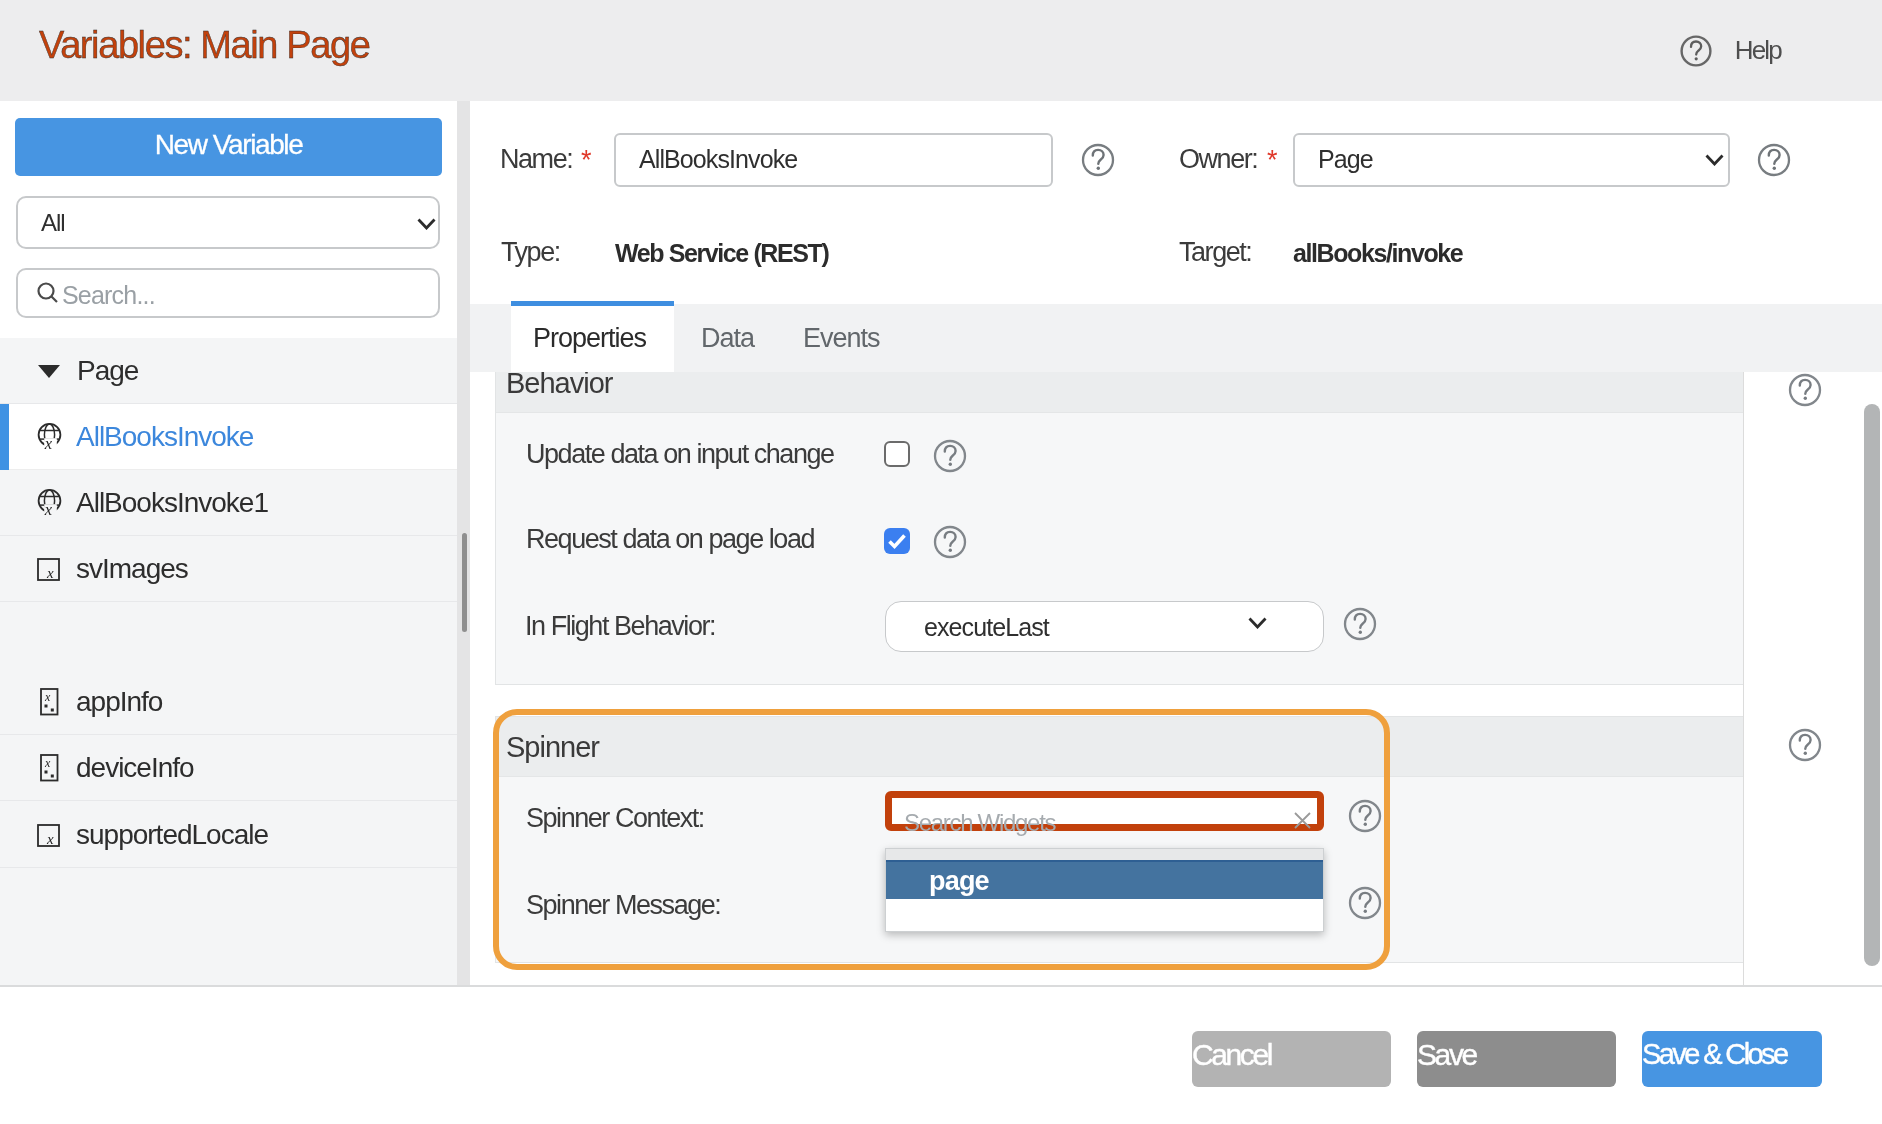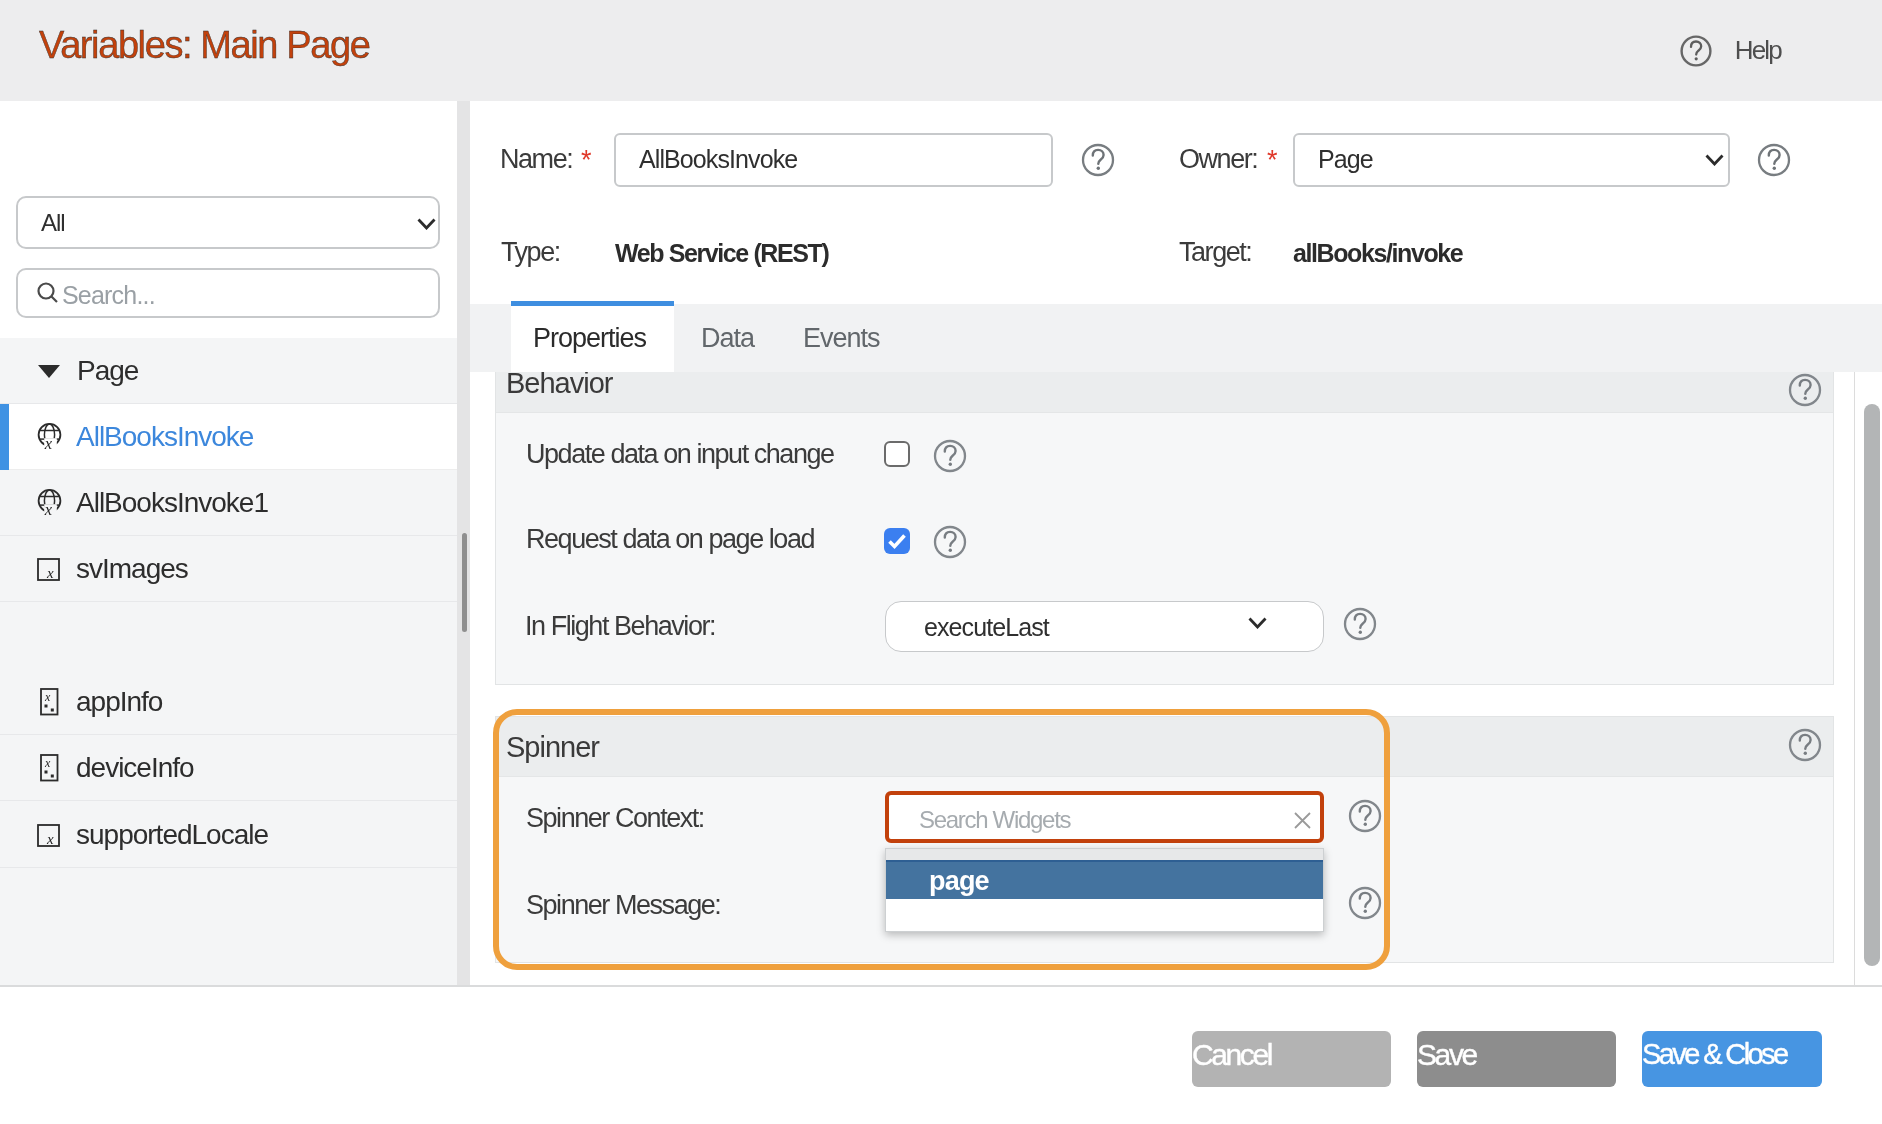--- a/index.html
+++ b/index.html
@@ -37,21 +37,21 @@
   .bold { font-weight:700; color:#2c2c2c; font-size:25px; letter-spacing:-1.4px; }
   .star { color:#e0392a; }
   .input { position:absolute; background:#fff; border:2px solid #c7c9cb; border-radius:6px; font-size:25px; letter-spacing:-0.9px; color:#2f2f2f; }
 
   
   .tabstrip { left:470px; top:304px; width:1412px; height:68px; background:#f1f2f3; }
   .tab-act { left:511px; top:301px; width:163px; height:71px; background:#fff; border-top:5px solid #3e8ee0; }
   .tabtxt { position:absolute; top:325px; font-size:27px; letter-spacing:-1px; line-height:1; }
 
   
-  .panel { left:470px; top:372px; width:1385px; height:613px; background:#fff; border-right:1px solid #dcdcdc; overflow:hidden; }
+  .panel { left:470px; top:372px; width:1274px; height:613px; background:#fff; border-right:1px solid #dcdcdc; overflow:hidden; }
   .card { position:absolute; left:25px; width:1339px; background:#f6f7f8; border:1px solid #e2e4e5; }
   .band { position:absolute; left:0; top:0; width:100%; background:#ebedee; border-bottom:1px solid #e4e6e7; }
   .bandtitle { position:absolute; left:10px; font-size:29px; letter-spacing:-1px; color:#3a3a3a; line-height:1; }
 
   .check { position:absolute; width:26px; height:26px; border:2.5px solid #6b6b6b; border-radius:6px; background:#fff; }
 
   
   .rhandle { left:1864px; top:404px; width:16px; height:562px; background:#b3b5b6; border-radius:8px; }
 
   
@@ -64,20 +64,21 @@
     <h1>Variables: Main Page</h1>
     <svg class="abs" style="left:1680px; top:35px;" width="32" height="32" viewBox="0 0 32 32">
       <circle cx="16" cy="16" r="14.4" fill="none" stroke="#676767" stroke-width="2.4"></circle>
       <path d="M11 11.9 C11 8.4 13.1 6.5 16 6.5 C19.1 6.5 21.2 8.5 21.2 11.2 C21.2 13.5 19.9 14.6 18.4 15.7 C17 16.8 16.2 17.7 16.2 19.6" fill="none" stroke="#5d5d5d" stroke-width="2.3" stroke-linecap="round"></path>
       <circle cx="16.2" cy="23.8" r="1.6" fill="#5d5d5d"></circle>
     </svg>
     <div class="help">Help</div>
   </div>
 
   <div class="abs sb">
+    <div class="nv">New Variable</div>
     <div class="sel allsel">All</div>
     <svg class="abs" style="left:417px; top:117px;" width="19" height="12" viewBox="0 0 19 12">
       <path d="M1.5 1.5 L9.5 10 L17.5 1.5" fill="none" stroke="#2c2c2c" stroke-width="2.8"></path>
     </svg>
     <div class="sel srch"></div>
     <svg class="abs" style="left:36px; top:180px;" width="24" height="24" viewBox="0 0 24 24">
       <circle cx="10" cy="10" r="7.5" fill="none" stroke="#4a4a4a" stroke-width="2.2"></circle>
       <line x1="15.5" y1="15.5" x2="21" y2="21" stroke="#4a4a4a" stroke-width="2.2"></line>
     </svg>
     <div class="abs" style="left:62px; font-size:25px; letter-spacing:-0.8px; color:#9aa0a5; line-height:1; top:182px;">Search...</div>
@@ -224,21 +225,21 @@
     <circle cx="17.3" cy="25.3" r="1.7" fill="#787d82"></circle>
   </svg>
 
   <svg class="qi" style="left:1788px; top:728px;" viewBox="0 0 34 34">
     <circle cx="17" cy="17" r="15" fill="none" stroke="#82878c" stroke-width="2.3"></circle>
     <path d="M11.8 12.6 C11.8 8.9 14 6.9 17.1 6.9 C20.4 6.9 22.6 9 22.6 11.9 C22.6 14.3 21.2 15.5 19.6 16.7 C18.1 17.9 17.3 18.8 17.3 20.8" fill="none" stroke="#787d82" stroke-width="2.4" stroke-linecap="round"></path>
     <circle cx="17.3" cy="25.3" r="1.7" fill="#787d82"></circle>
   </svg>
 
   <div class="label" style="left:526px; top:805px;">Spinner Context:</div>
-  <div class="input" style="left:885px; top:791px; width:439px; height:52px; line-height:52px; padding-left:30px; border:4px solid #c2410c; border-radius:6px; color:#a6abaf; font-size:24px; letter-spacing:-1.3px; line-height:50px;">Search Widgets</div>
+  <div class="input" style="left:885px; top:791px; width:439px; height:40px; line-height:52px; padding-left:12px; border:7px solid #c2410c; border-radius:6px; color:#a6abaf; font-size:24px; letter-spacing:-1.3px; line-height:50px;">Search Widgets</div>
   <svg class="abs" style="left:1294px; top:812px;" width="17" height="17" viewBox="0 0 17 17">
     <path d="M1 1 L16 16 M16 1 L1 16" stroke="#9a9a9a" stroke-width="1.8"></path>
   </svg>
   <svg class="qi" style="left:1348px; top:799px;" viewBox="0 0 34 34">
     <circle cx="17" cy="17" r="15" fill="none" stroke="#82878c" stroke-width="2.3"></circle>
     <path d="M11.8 12.6 C11.8 8.9 14 6.9 17.1 6.9 C20.4 6.9 22.6 9 22.6 11.9 C22.6 14.3 21.2 15.5 19.6 16.7 C18.1 17.9 17.3 18.8 17.3 20.8" fill="none" stroke="#787d82" stroke-width="2.4" stroke-linecap="round"></path>
     <circle cx="17.3" cy="25.3" r="1.7" fill="#787d82"></circle>
   </svg>
   <div class="label" style="left:526px; top:892px;">Spinner Message:</div>
   <svg class="qi" style="left:1348px; top:886px;" viewBox="0 0 34 34">

